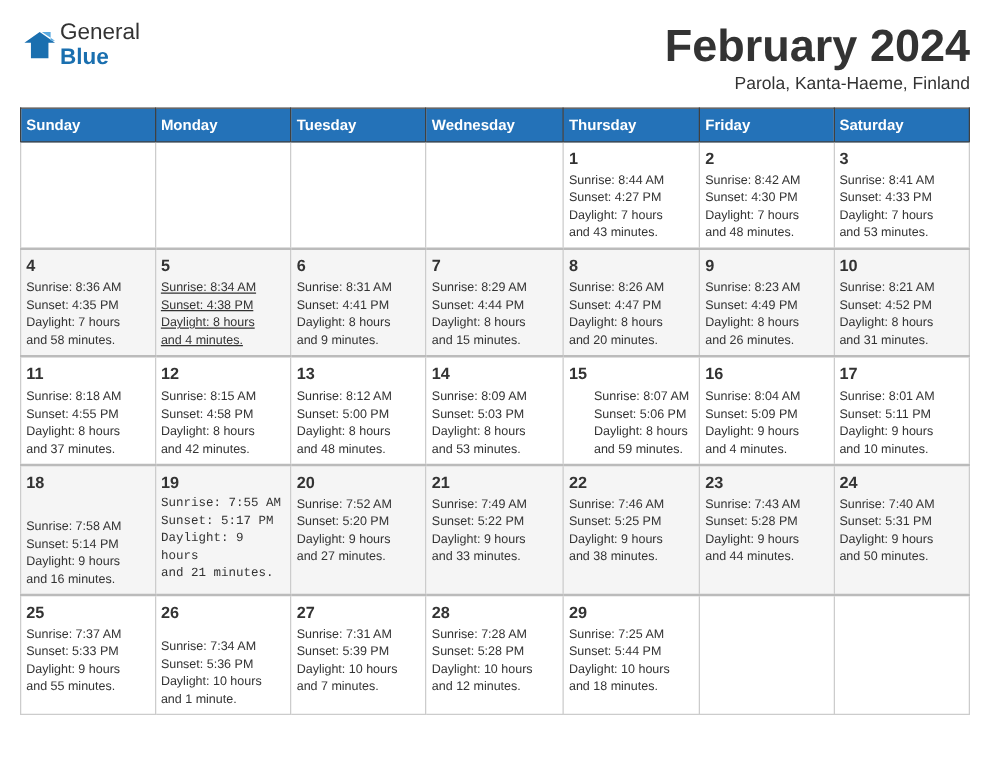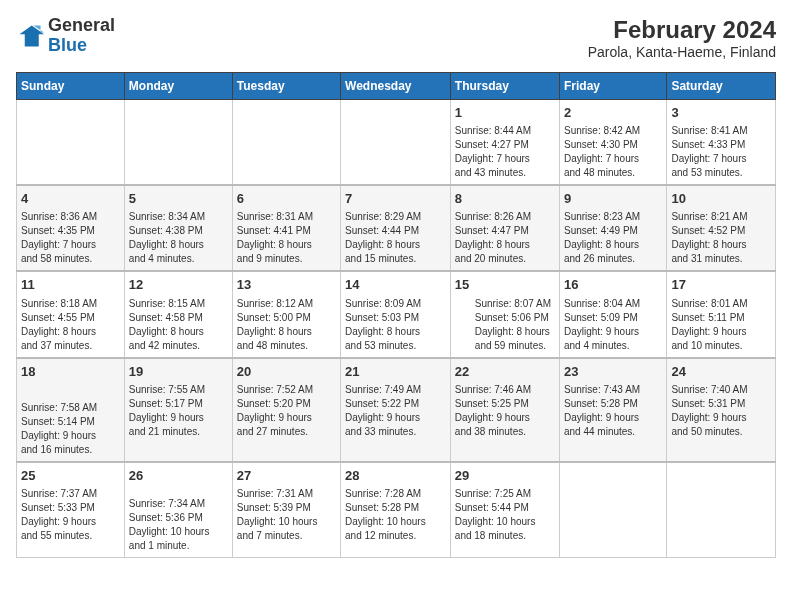--- a/index.html
+++ b/index.html
@@ -16,39 +16,39 @@
       align-items: flex-start;
       margin-bottom: 12px;
     }
     .logo {
       display: flex;
       align-items: center;
       gap: 4px;
     }
     .logo-text-general {
       font-size: 18px;
-      font-weight: bold;
+      font-weight: normal;
       color: #333;
       line-height: 1.1;
     }
     .logo-text-blue {
       font-size: 18px;
       font-weight: bold;
       color: #1a6faf;
       line-height: 1.1;
     }
     .logo-icon {
       width: 28px;
       height: 28px;
     }
     .title-area {
       text-align: right;
     }
     .main-title {
-      font-size: 24px;
+      font-size: 36px;
       font-weight: bold;
       color: #333;
     }
     .subtitle {
       font-size: 14px;
       color: #333;
     }
     table {
       width: 100%;
       border-collapse: collapse;
@@ -168,21 +168,21 @@
       <tr class="row-divider">
         <td>
           <div class="day-number">4</div>
           <div class="day-detail" style="white-space: pre-line;">Sunrise: 8:36 AM
 Sunset: 4:35 PM
 Daylight: 7 hours
 and 58 minutes.</div>
         </td>
         <td>
           <div class="day-number">5</div>
-          <div class="day-detail" style="white-space: pre-line;">Sunrise: 8:34 AM
+          <div class="day-detail" style="white-space: pre-line; text-decoration: underline;">Sunrise: 8:34 AM
 Sunset: 4:38 PM
 Daylight: 8 hours
 and 4 minutes.</div>
         </td>
         <td>
           <div class="day-number">6</div>
           <div class="day-detail" style="white-space: pre-line;">Sunrise: 8:31 AM
 Sunset: 4:41 PM
 Daylight: 8 hours
 and 9 minutes.</div>
@@ -270,21 +270,21 @@
       <tr class="row-divider">
         <td>
           <div class="day-number">18</div>
           <div class="day-detail" style="white-space: pre-line; margin-top: 20px;">Sunrise: 7:58 AM
 Sunset: 5:14 PM
 Daylight: 9 hours
 and 16 minutes.</div>
         </td>
         <td>
           <div class="day-number">19</div>
-          <div class="day-detail" style="white-space: pre-line;">Sunrise: 7:55 AM
+          <div class="day-detail" style="white-space: pre-line; font-family: Liberation Mono, monospace;">Sunrise: 7:55 AM
 Sunset: 5:17 PM
 Daylight: 9 hours
 and 21 minutes.</div>
         </td>
         <td>
           <div class="day-number">20</div>
           <div class="day-detail" style="white-space: pre-line;">Sunrise: 7:52 AM
 Sunset: 5:20 PM
 Daylight: 9 hours
 and 27 minutes.</div>

